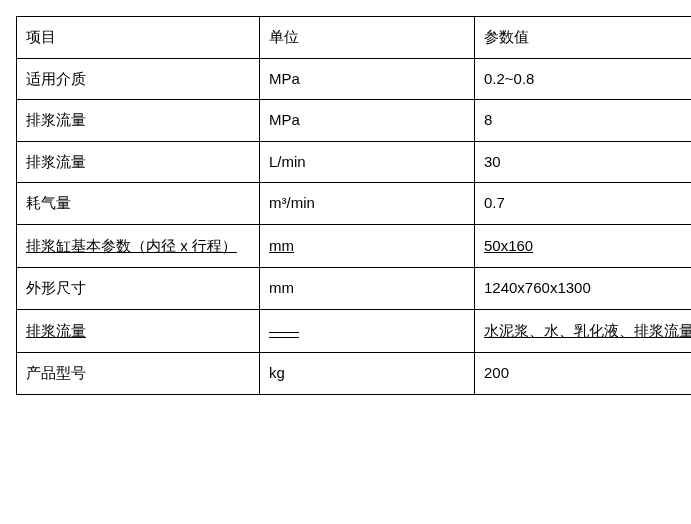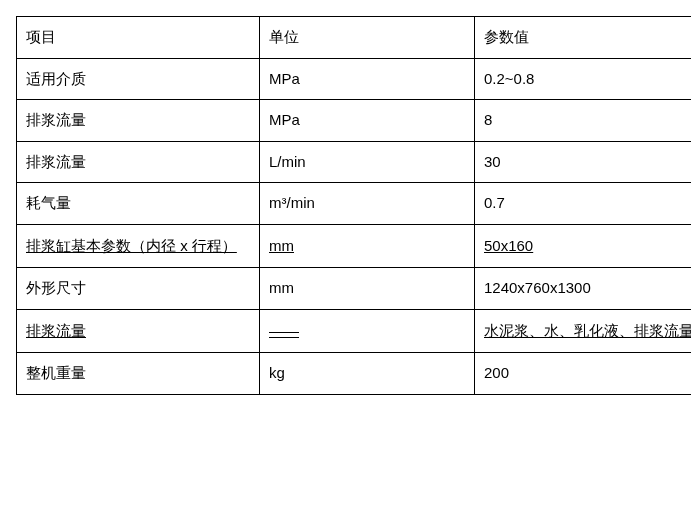--- a/index.html
+++ b/index.html
@@ -84,18 +84,18 @@
       <td>外形尺寸</td>
       <td>mm</td>
       <td>1240x760x1300</td>
     </tr>
     <tr class="tall">
       <td>排浆流量</td>
       <td>——</td>
       <td>水泥浆、水、乳化液、排浆流量</td>
     </tr>
     <tr>
-      <td>整机重量</td>
+      <td>产品型号</td>
       <td>kg</td>
       <td>200</td>
     </tr>
   </tbody>
 </table>
 
 </body></html>

